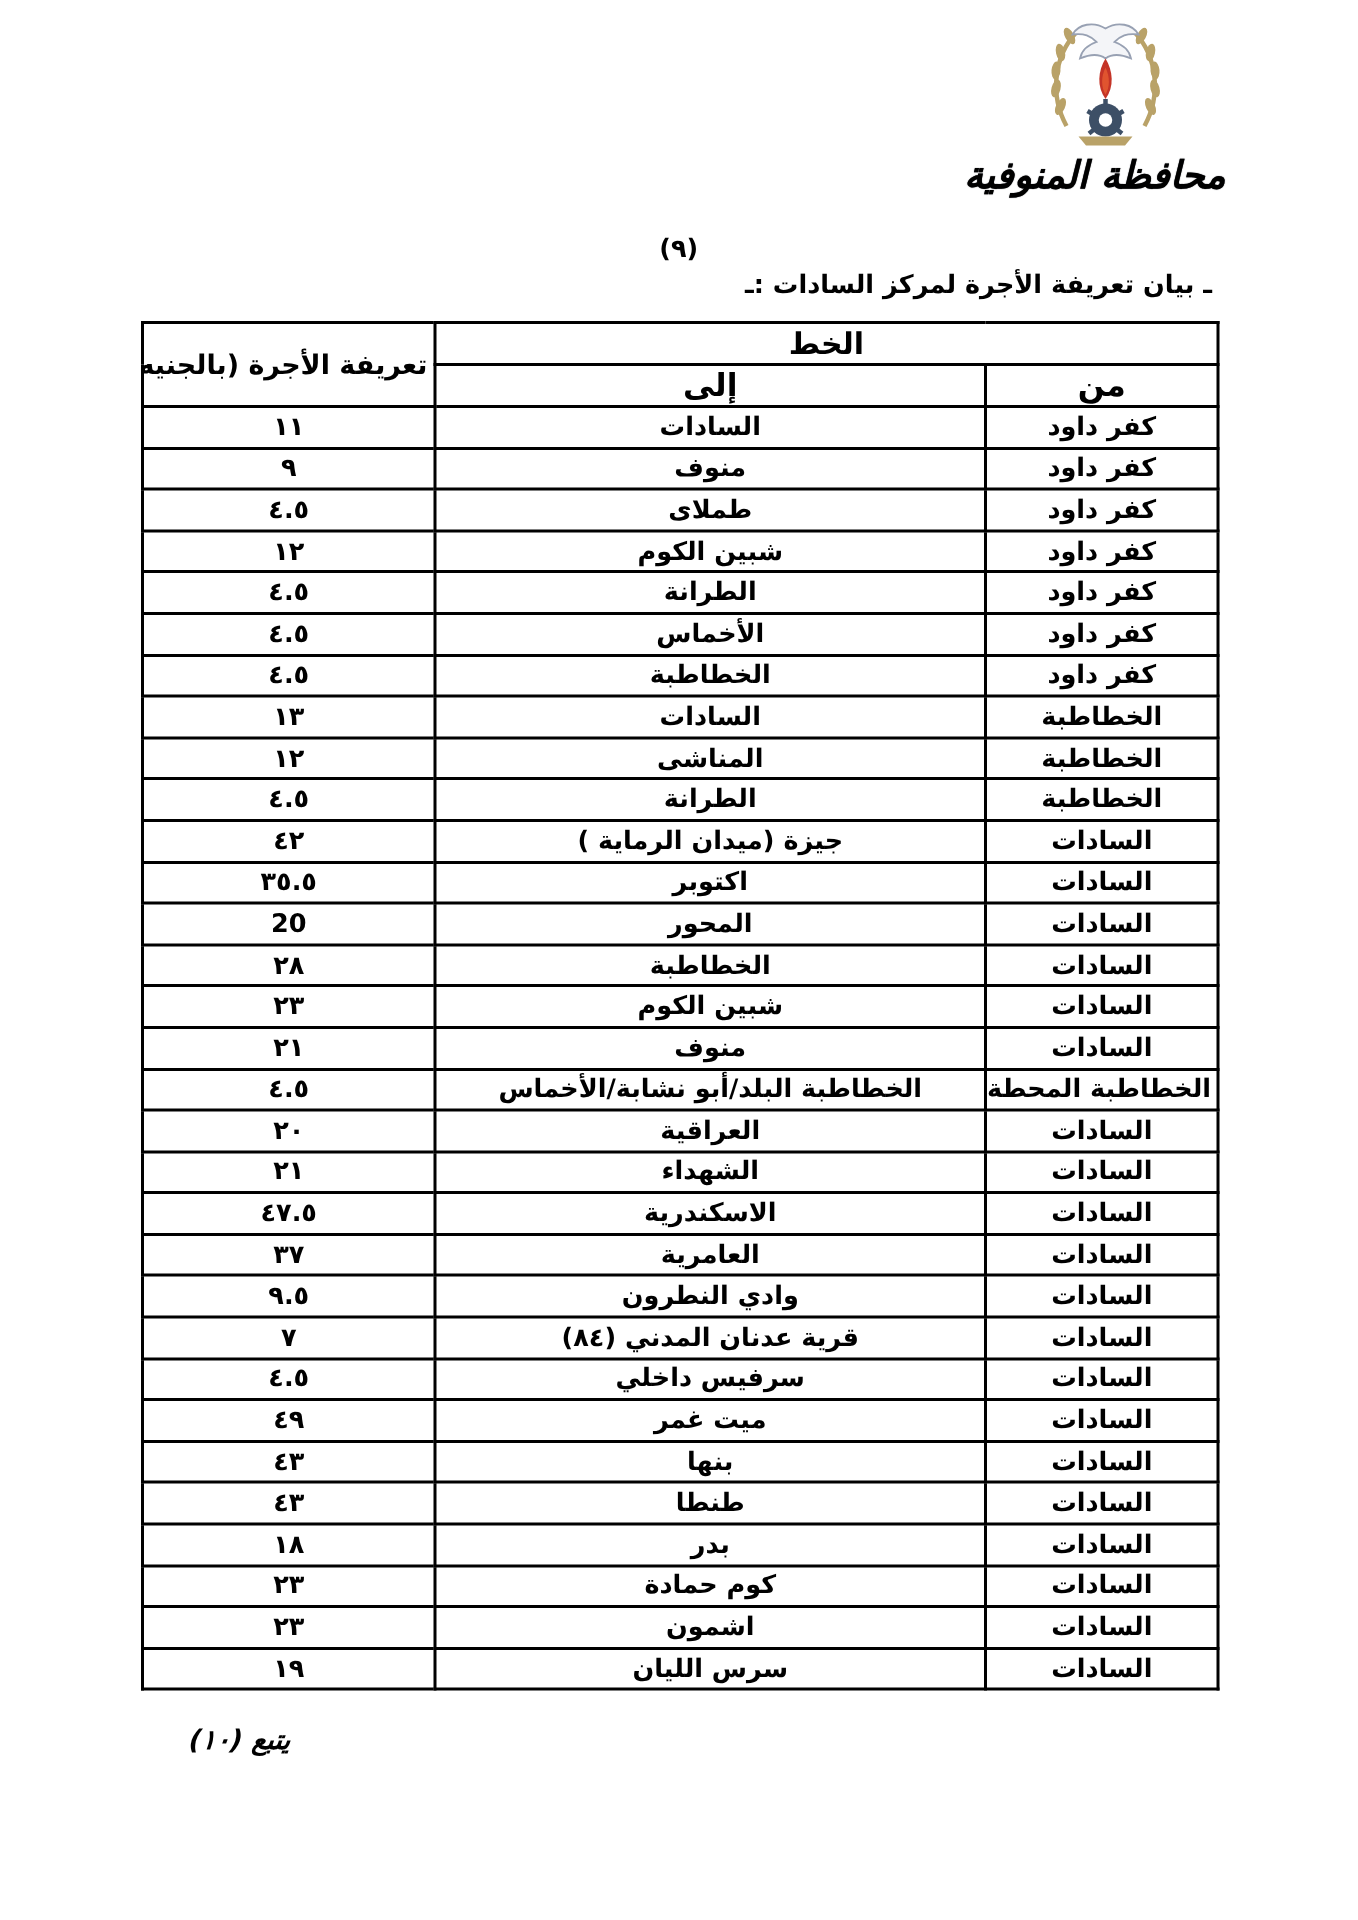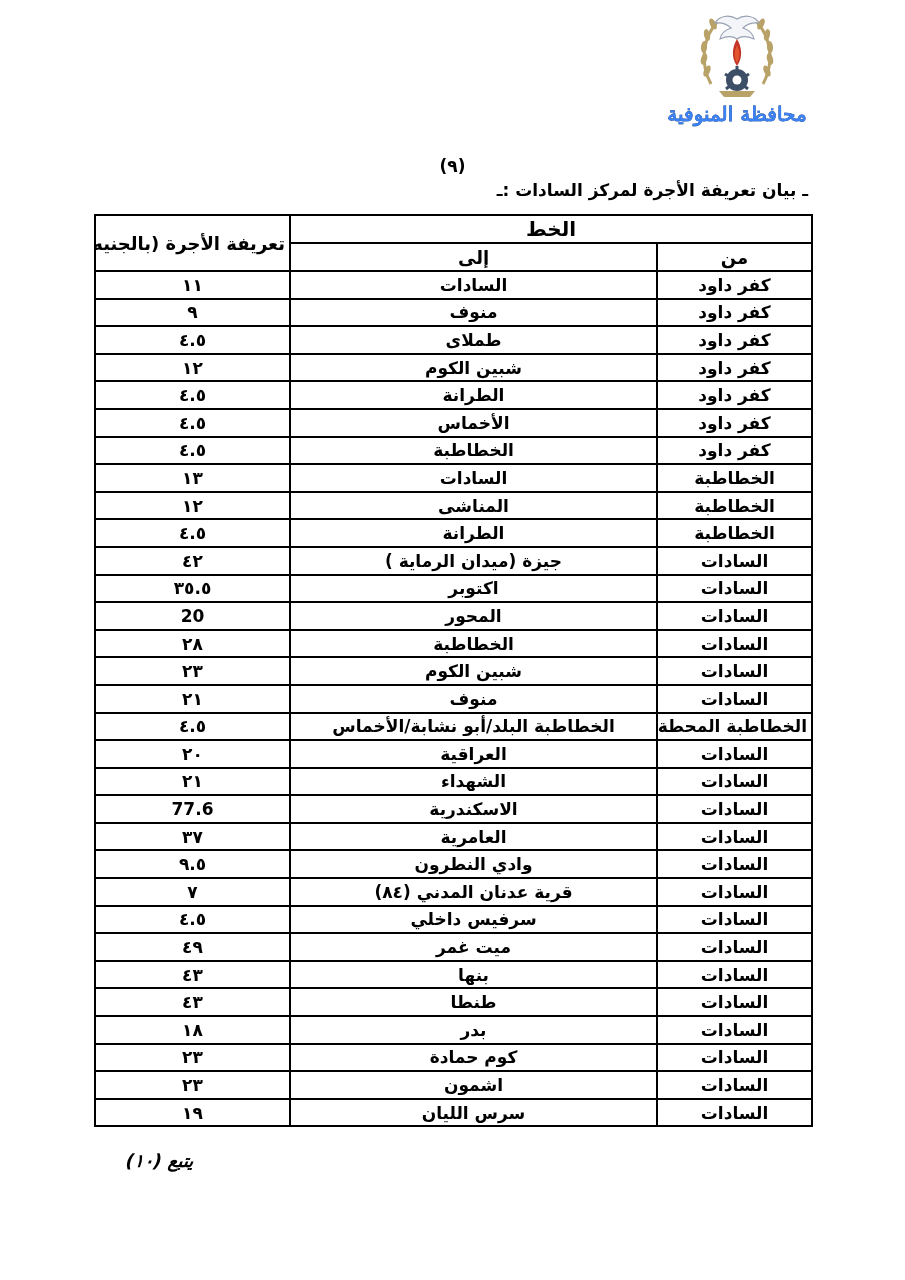--- a/index.html
+++ b/index.html
@@ -21,27 +21,28 @@
   
   .emblem-wrap {
     position: absolute;
     top: 10px;
     right: 88px;
     width: 160px;
     text-align: center;
   }
   .gov-name {
     direction: rtl;
-    font-size: 20px;
-    font-weight: bold;
-    color: #3b82f6;
+    font-size: 25px;
+    font-weight: bold;
+    color: #000000;
     white-space: nowrap;
     margin-top: 0px;
     text-shadow: 0 0 0.6px #23242a;
     font-family: "DejaVu Serif", "Liberation Serif", serif;
+    font-style: italic;
   }
   
   .page-number {
     position: absolute;
     top: 156px;
     left: 0;
     width: 100%;
     text-align: center;
     font-size: 17px;
     font-weight: bold;
@@ -71,21 +72,21 @@
   table.fare-table td {
     border: 2px solid #000;
     text-align: center;
     vertical-align: middle;
     font-weight: bold;
     padding: 1px 4px;
     overflow: hidden;
     white-space: nowrap;
     direction: rtl;
   }
-  table.fare-table thead th { font-size: 18px; height: 28px; }
+  table.fare-table thead th { font-size: 21px; height: 28px; }
   table.fare-table thead .hdr-line { font-size: 20px; margin-top: 44px; }
   table.fare-table thead .hdr-fare { font-size: 18px; }
   table.fare-table tbody td { font-size: 17px; height: 27.6px; }
   
   .footer-note {
     position: absolute;
     top: 1150px;
     left: 126px;
     direction: rtl;
     font-size: 18px;
@@ -249,21 +250,21 @@
           <td>٢٠</td>
         </tr>
         <tr>
           <td>السادات</td>
           <td>الشهداء</td>
           <td>٢١</td>
         </tr>
         <tr>
           <td>السادات</td>
           <td>الاسكندرية</td>
-          <td>77.6</td>
+          <td>٤٧.٥</td>
         </tr>
         <tr>
           <td>السادات</td>
           <td>العامرية</td>
           <td>٣٧</td>
         </tr>
         <tr>
           <td>السادات</td>
           <td>وادي النطرون</td>
           <td>٩.٥</td>

